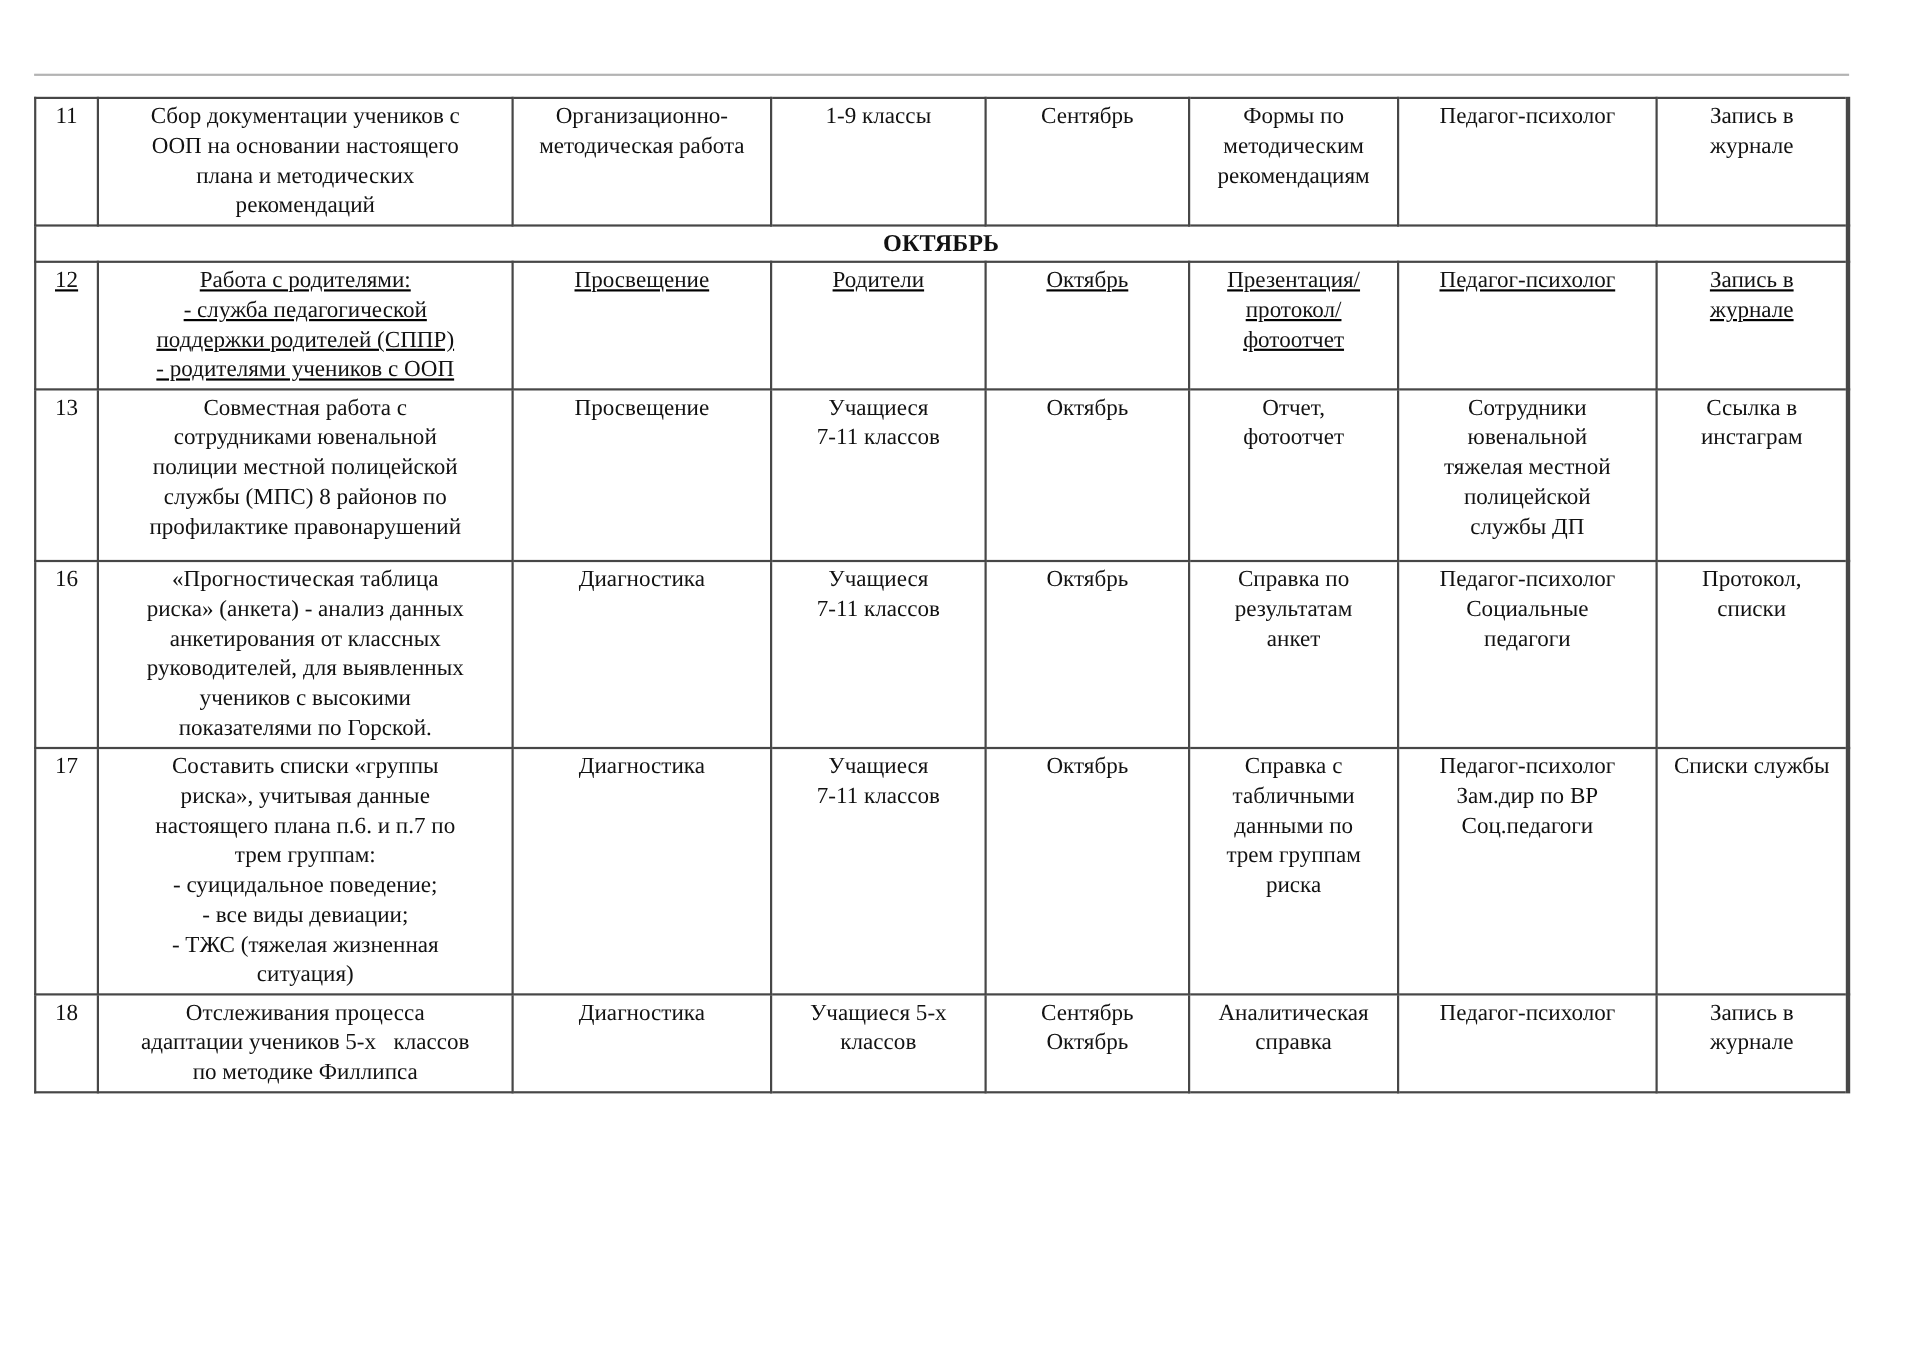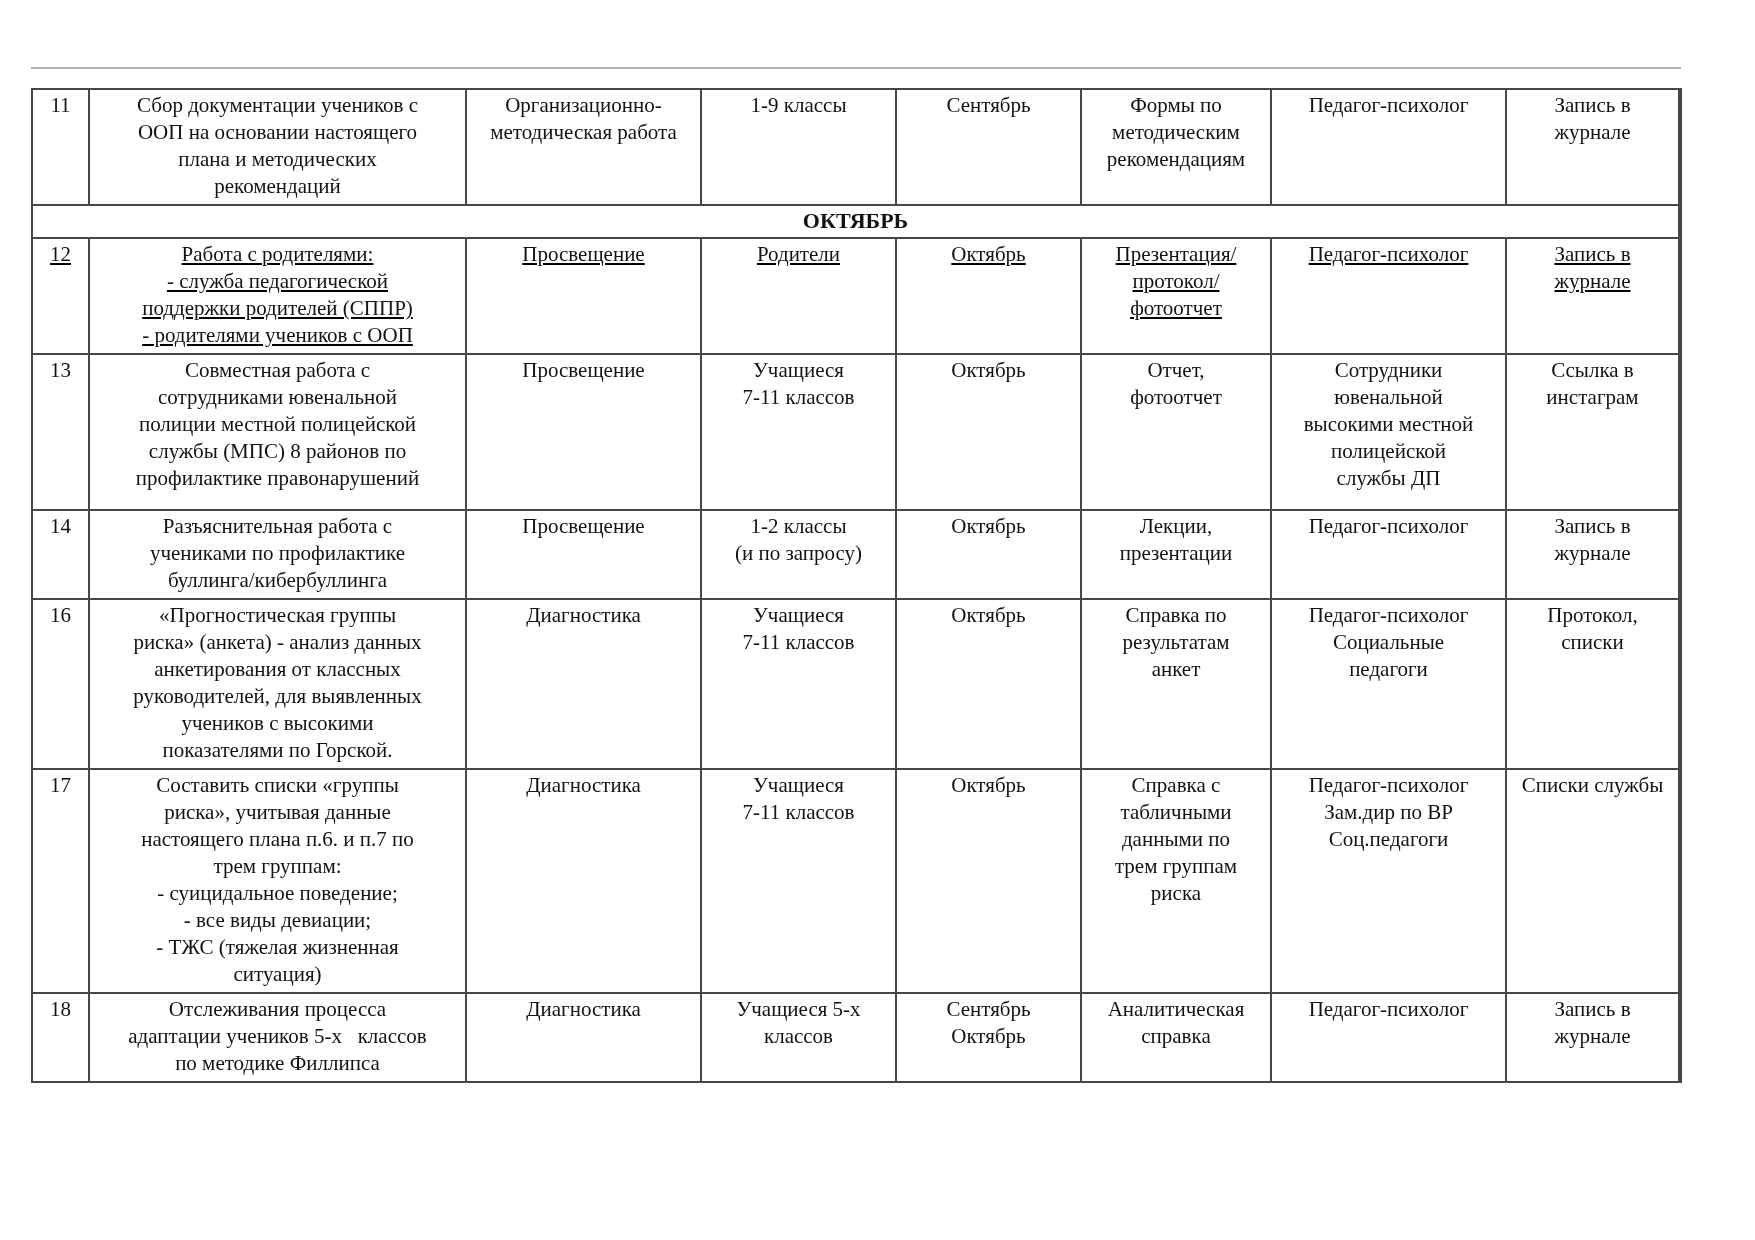--- a/index.html
+++ b/index.html
@@ -134,47 +134,32 @@
 службы (МПС) 8 районов по
 профилактике правонарушений</td>
         <td class="c-direction">Просвещение</td>
         <td class="c-audience">Учащиеся
 7-11 классов</td>
         <td class="c-period">Октябрь</td>
         <td class="c-form">Отчет,
 фотоотчет</td>
         <td class="c-responsible">Сотрудники
 ювенальной
-высокими местной
+тяжелая местной
 полицейской
 службы ДП</td>
         <td class="c-record">Ссылка в
 инстаграм</td>
       </tr>
 
-      <tr class="r14">
-        <td class="c-num">14</td>
-        <td class="c-activity">Разъяснительная работа с
-учениками по профилактике
-буллинга/кибербуллинга</td>
-        <td class="c-direction">Просвещение</td>
-        <td class="c-audience">1-2 классы
-(и по запросу)</td>
-        <td class="c-period">Октябрь</td>
-        <td class="c-form">Лекции,
-презентации</td>
-        <td class="c-responsible">Педагог-психолог</td>
-        <td class="c-record">Запись в
-журнале</td>
-      </tr>
 
 
       <tr class="r16">
         <td class="c-num">16</td>
-        <td class="c-activity">«Прогностическая группы
+        <td class="c-activity">«Прогностическая таблица
 риска» (анкета) - анализ данных
 анкетирования от классных
 руководителей, для выявленных
 учеников с высокими
 показателями по Горской.</td>
         <td class="c-direction">Диагностика</td>
         <td class="c-audience">Учащиеся
 7-11 классов</td>
         <td class="c-period">Октябрь</td>
         <td class="c-form">Справка по

